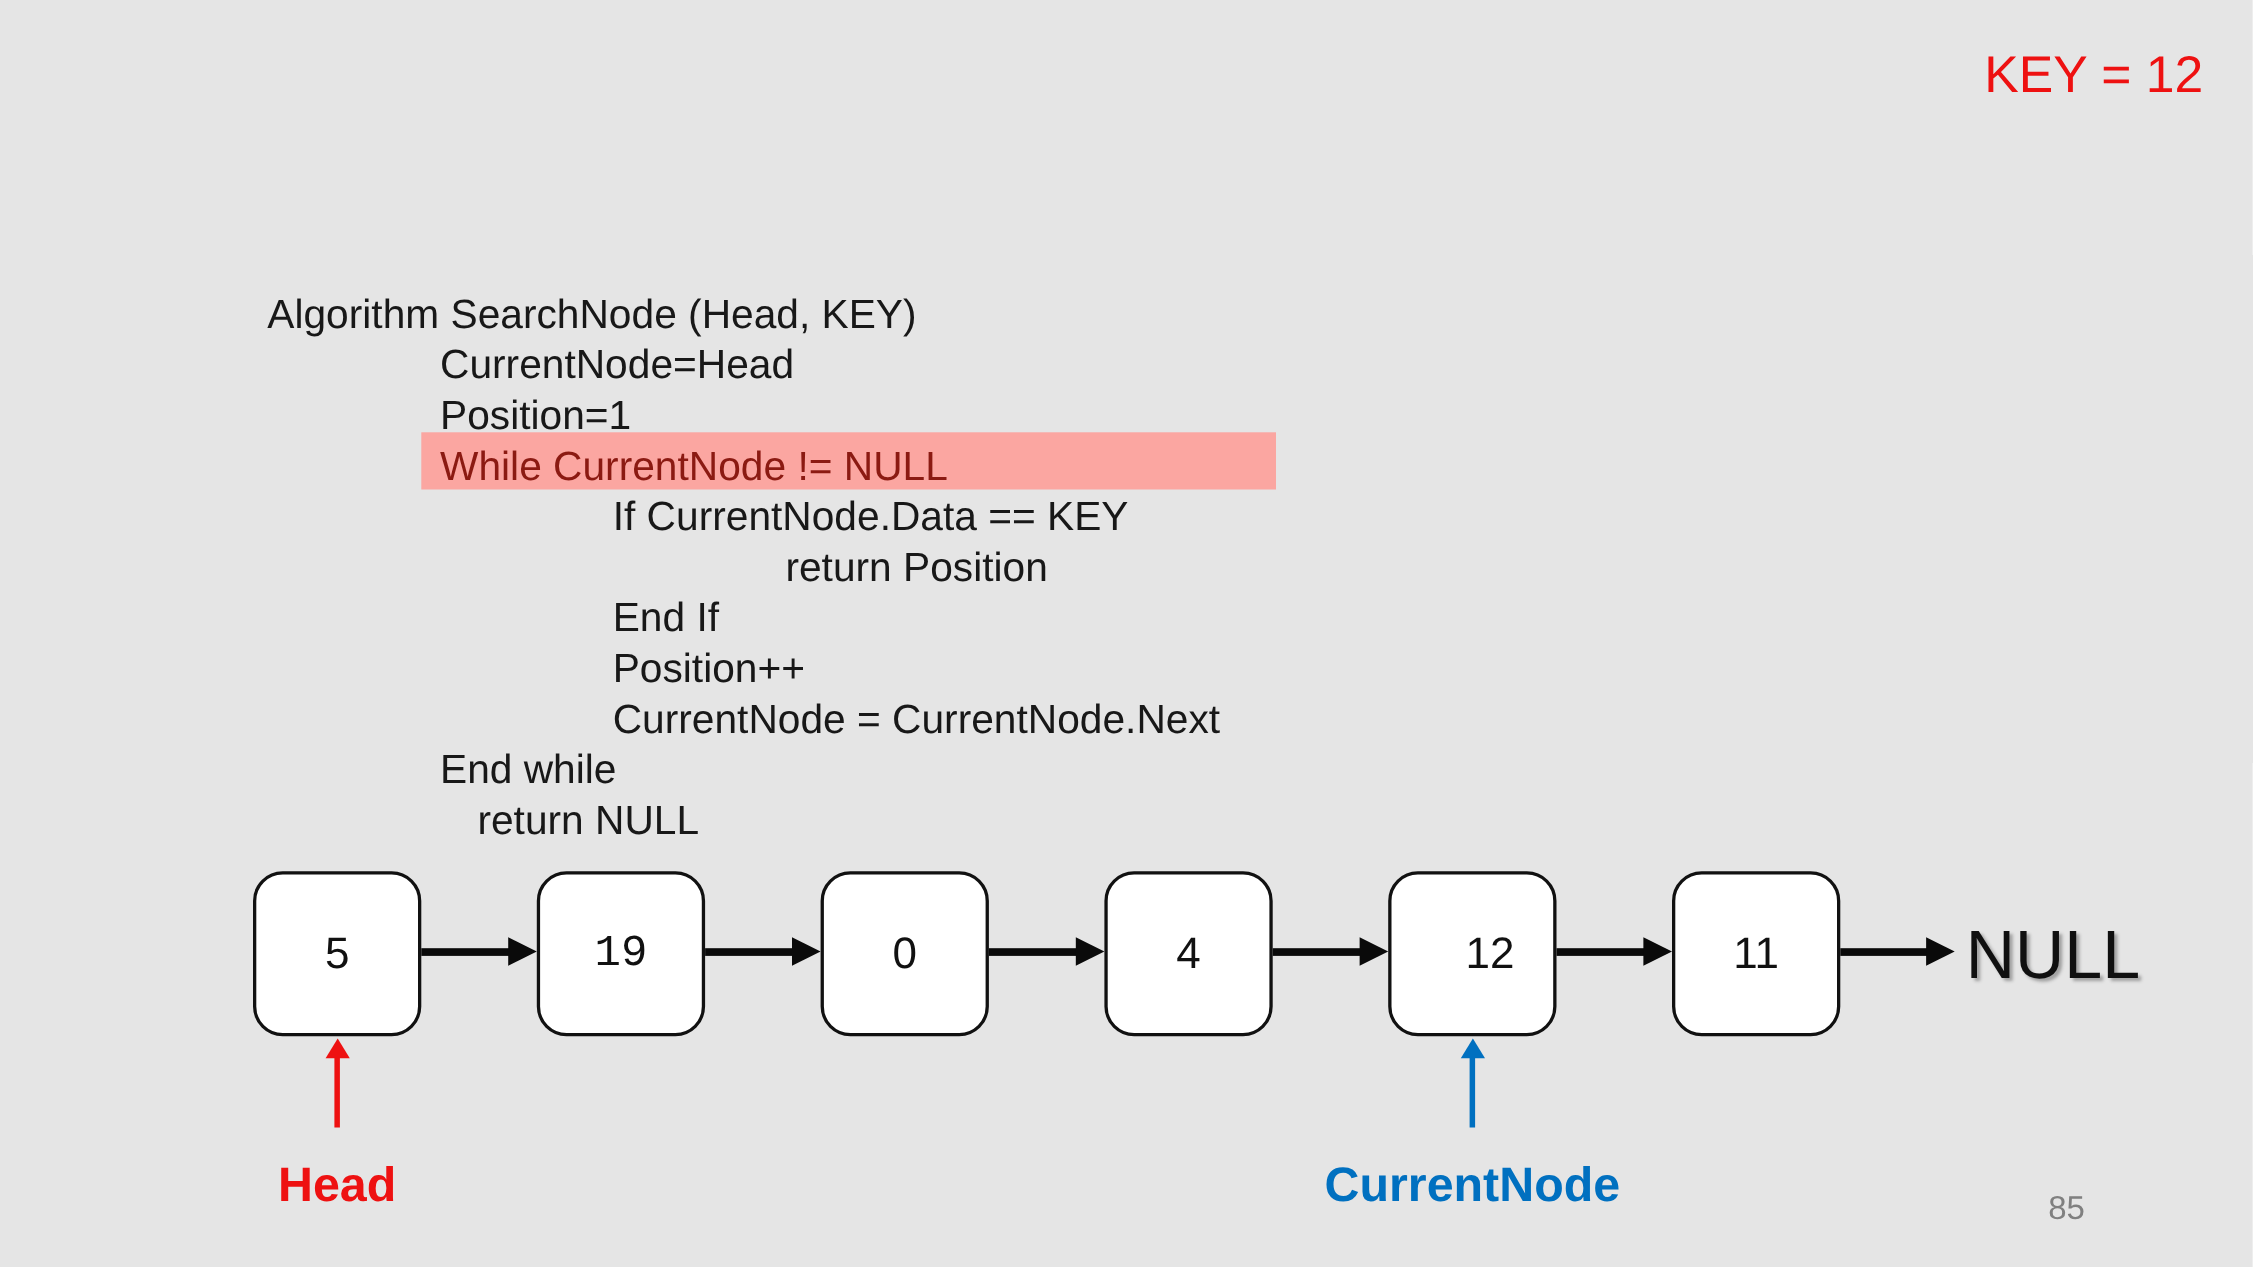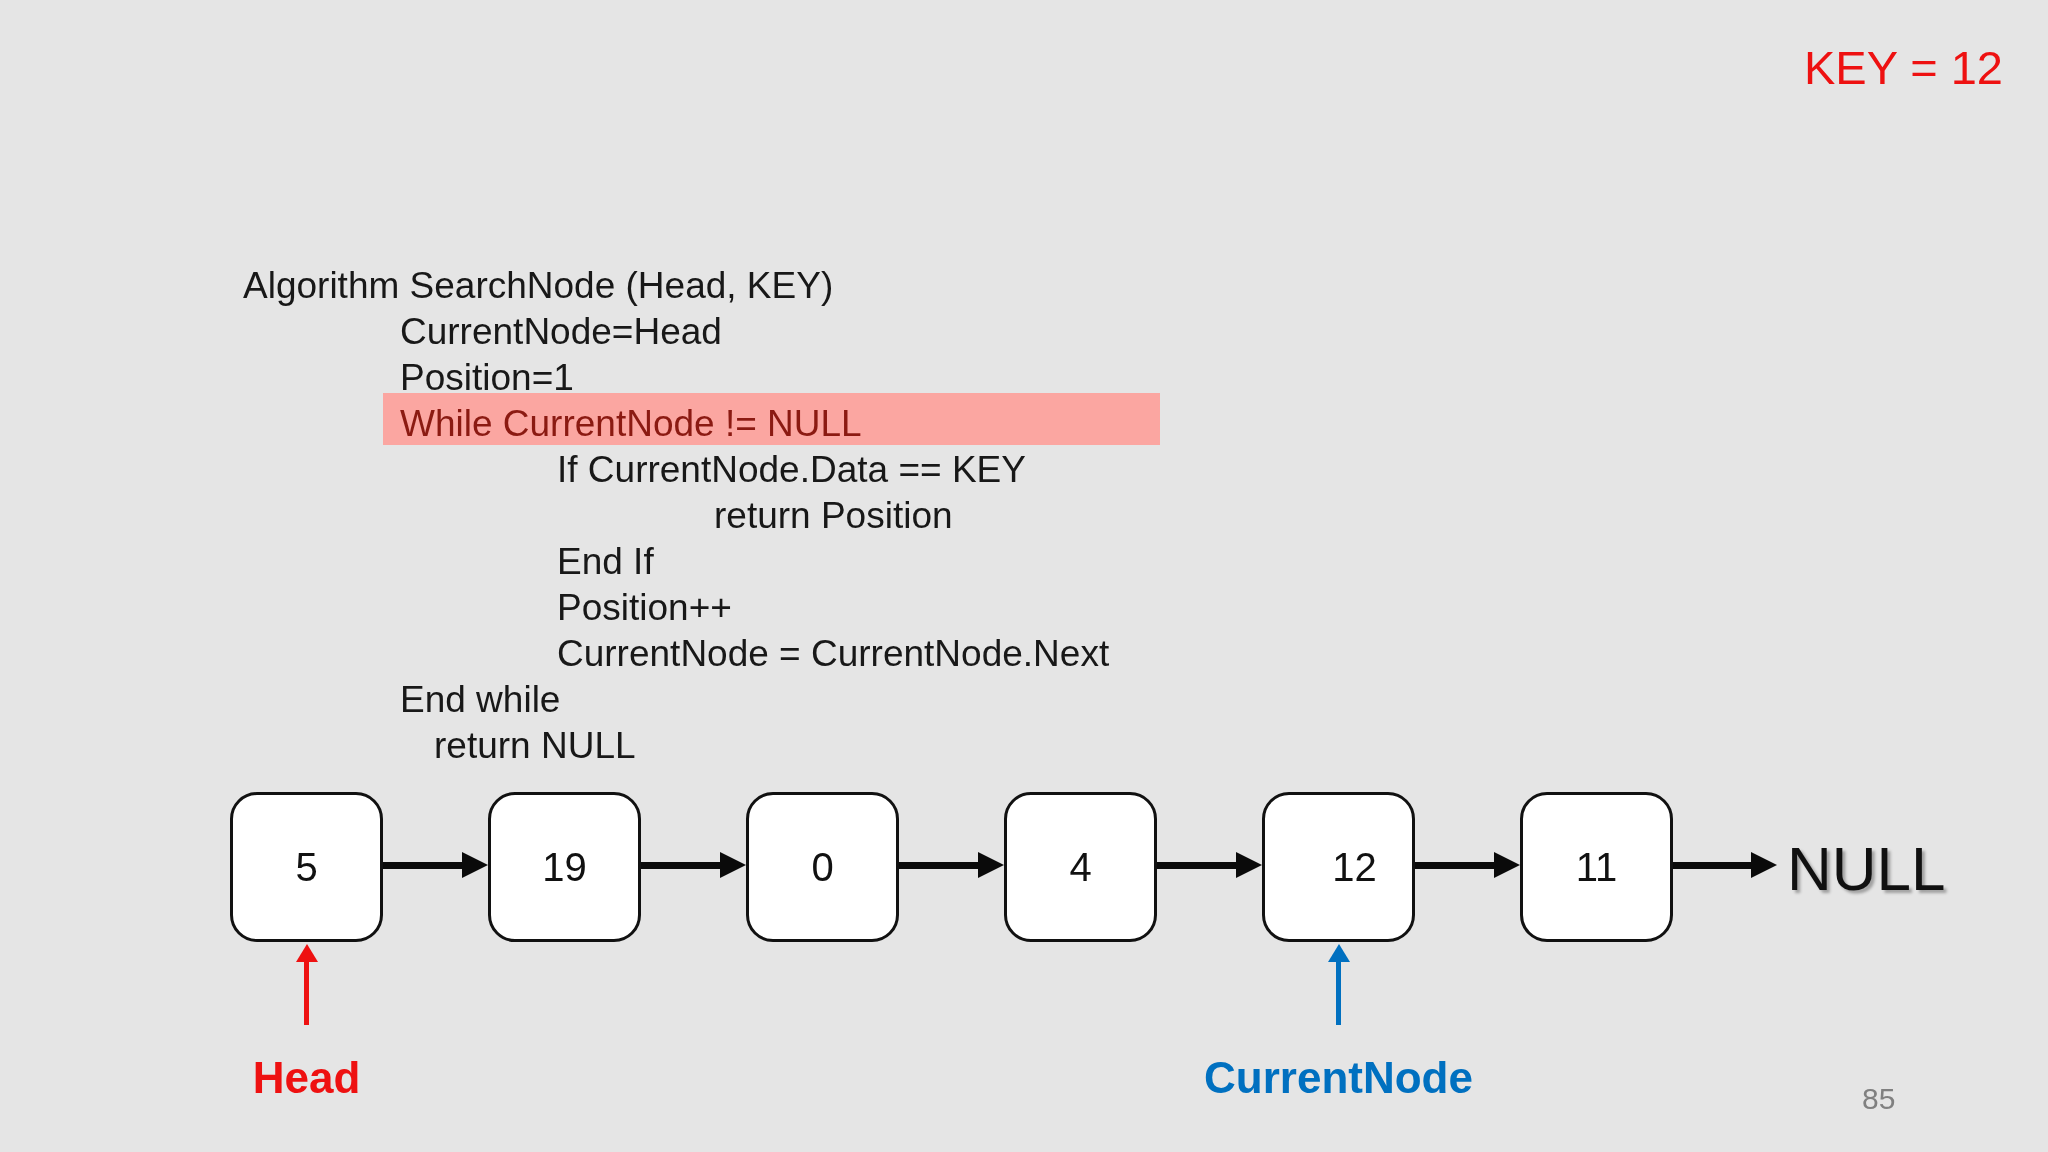--- a/index.html
+++ b/index.html
@@ -154,21 +154,21 @@
       <div class="code-line" style="left: 557px; top: 539px; text-align: right;">End If</div>
       <div class="code-line" style="left: 557px; top: 585px; text-align: right;">Position++</div>
       <div class="code-line" style="left: 557px; top: 631px;">CurrentNode = CurrentNode.Next</div>
       <div class="code-line" style="left: 400px; top: 677px;">End while</div>
       <div class="code-line" style="left: 392px; top: 723px; margin-left: 42px;">return NULL</div>
     </div>
   <div id="list-layer">
       <div class="node" style="left: 230px; top: 792px;">5</div>
       <div class="h-arrow-shaft" style="left: 383px; top: 861.5px; width: 83px;"></div>
       <div class="h-arrow-head" style="left: 462px; top: 852px;"></div>
-      <div class="node" style="left: 488px; top: 792px;">19</div>
+      <div class="node" style="left: 488px; top: 792px; font-family: Liberation Mono, monospace;">19</div>
       <div class="h-arrow-shaft" style="left: 641px; top: 861.5px; width: 83px;"></div>
       <div class="h-arrow-head" style="left: 720px; top: 852px;"></div>
       <div class="node" style="left: 746px; top: 792px;">0</div>
       <div class="h-arrow-shaft" style="left: 899px; top: 861.5px; width: 83px;"></div>
       <div class="h-arrow-head" style="left: 978px; top: 852px;"></div>
       <div class="node" style="left: 1004px; top: 792px;">4</div>
       <div class="h-arrow-shaft" style="left: 1157px; top: 861.5px; width: 83px;"></div>
       <div class="h-arrow-head" style="left: 1236px; top: 852px;"></div>
       <div class="node" style="left: 1262px; top: 792px; padding-left: 32px;">12</div>
       <div class="h-arrow-shaft" style="left: 1415px; top: 861.5px; width: 83px;"></div>

